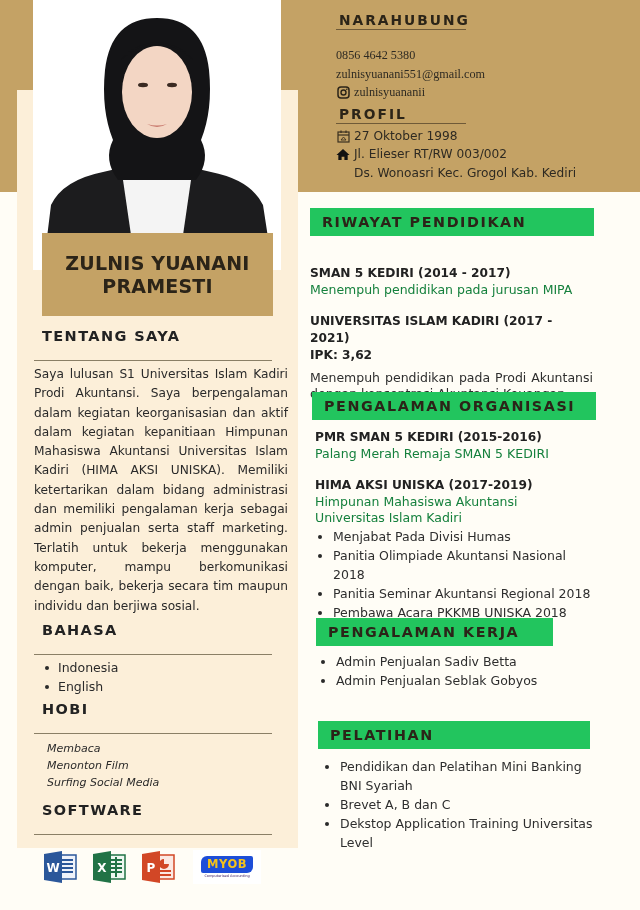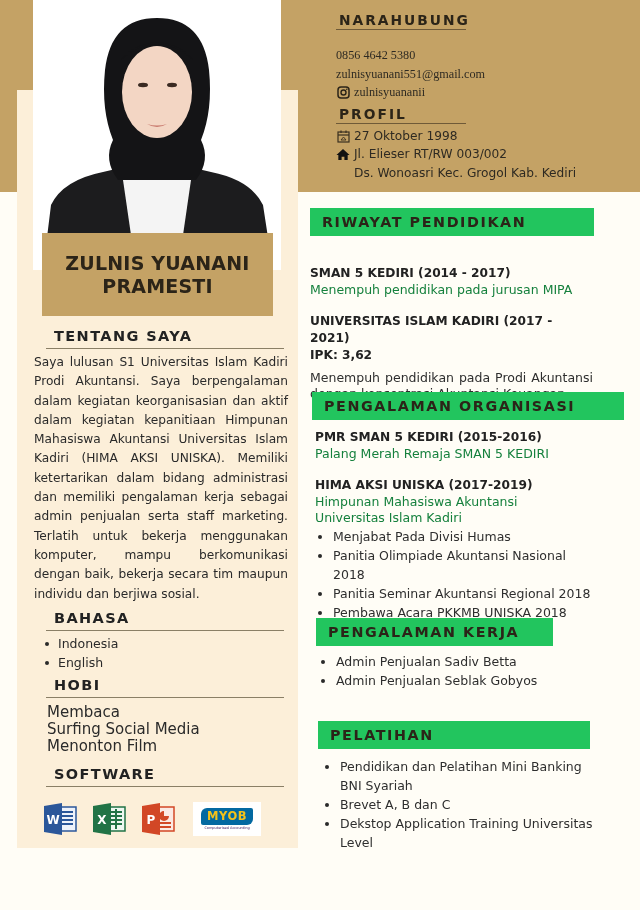--- a/index.html
+++ b/index.html
@@ -30,46 +30,46 @@
     display: flex; flex-direction: column; align-items: center; justify-content: center;
     font-family: "DejaVu Sans", sans-serif; font-weight: bold;
     color: #2b2418; font-size: 19px; line-height: 23px; letter-spacing: 0.2px;
     text-align: center;
   }
   .left-content {
     position: absolute; left: 34px; top: 328px; width: 256px;
   }
   .lh {
     font-weight: bold; font-size: 14.5px; letter-spacing: 1.4px; color: #222;
-    padding-left: 8px; padding-bottom: 4px;
+    padding-left: 8px; padding-bottom: 16px;
     border-bottom: 1.5px solid #8a7f66;
-    width: 238px; margin-left: 12px;
+    width: 238px; margin-left: 0;
   }
   .about {
     font-size: 12.2px; line-height: 19.3px; text-align: justify;
     margin-top: 4px; padding-right: 2px; color: #2a2a2a;
   }
   .ul { list-style: none; margin-top: 3px; }
   .ul li {
     position: relative; padding-left: 24px; font-size: 12.5px; line-height: 19px; color: #2a2a2a;
   }
   .ul li::before {
     content: ""; position: absolute; left: 11px; top: 8px;
     width: 4px; height: 4px; border-radius: 50%; background: #2a2a2a;
   }
   .plain { margin-top: 6px; padding-left: 13px; }
-  .plain div { font-size: 15px; line-height: 17px; }
+  .plain div { font-size: 11px; line-height: 17px; font-style: italic; }
   .sw-row { display: flex; align-items: center; gap: 0; margin-top: 14px; padding-left: 8px; }
   .sw-icon { width: 36px; height: 36px; margin-right: 13px; position: relative; }
   .myob {
     margin-left: 4px; width: 68px; height: 34px; background: #fff;
     display: flex; flex-direction: column; align-items: center; justify-content: center;
   }
   .myob .logo {
-    background: #0369a1; color: #f4c21a; font-weight: bold; font-size: 11.5px;
+    background: #1d4ed8; color: #f4c21a; font-weight: bold; font-size: 11.5px;
     padding: 2px 6px; border-radius: 6px 2px 6px 2px; letter-spacing: 0.5px; line-height: 13px;
   }
   .myob .tag { font-size: 3.5px; color: #3a1a5e; margin-top: 1px; }
 
   
   .contact { position: absolute; left: 336px; top: 12px; width: 310px; }
   .rh {
     font-weight: bold; font-size: 13.8px; letter-spacing: 2px; color: #2b2418;
     padding-left: 3px; width: 130px; border-bottom: 1.5px solid #6f5a38; padding-bottom: 1px;
   }
@@ -130,22 +130,22 @@
 
   <div class="lh" style="margin-top:6px;">BAHASA</div>
   <ul class="ul">
     <li>Indonesia</li>
     <li>English</li>
   </ul>
 
   <div class="lh" style="margin-top:5px;">HOBI</div>
   <div class="plain">
     <div>Membaca</div>
+    <div>Menonton Film</div>
     <div>Surfing Social Media</div>
-    <div>Menonton Film</div>
   </div>
 
   <div class="lh" style="margin-top:11px;">SOFTWARE</div>
   <div class="sw-row">
     <div class="sw-icon">
       <svg width="36" height="36" viewBox="0 0 36 36">
         <rect x="14" y="6" width="20" height="24" fill="#eef2fa" stroke="#2b579a" stroke-width="1.5"></rect>
         <g stroke="#2b579a" stroke-width="2">
             <line x1="20" y1="11" x2="31" y2="11"></line>
             <line x1="20" y1="15" x2="31" y2="15"></line>
@@ -237,21 +237,21 @@
 
 <div class="sec-head" style="left:310px; top:208px; width:284px; height:28px;">RIWAYAT PENDIDIKAN</div>
 <div class="rblock" style="top:225px;margin-top:40px;">
   <div class="bt">SMAN 5 KEDIRI (2014 - 2017)</div>
   <div class="tx">Menempuh pendidikan pada jurusan MIPA</div>
   <div class="bt" style="margin-top:14px;">UNIVERSITAS ISLAM KADIRI (2017 - 2021)</div>
   <div class="bt">IPK: 3,62</div>
   <div class="txj" style="margin-top:6px; width:283px;">Menempuh pendidikan pada Prodi Akuntansi dengan konsentrasi Akuntansi Keuangan</div>
 </div>
 
-<div class="sec-head" style="left:312px; top:392px; width:312px; height:28px;">PENGALAMAN ORGANISASI</div>
+<div class="sec-head" style="left:312px; top:392px; width:284px; height:28px;">PENGALAMAN ORGANISASI</div>
 <div class="rblock" style="left:315px; top:429px;">
   <div class="bt">PMR SMAN 5 KEDIRI (2015-2016)</div>
   <div class="tx">Palang Merah Remaja SMAN 5 KEDIRI</div>
   <div class="bt" style="margin-top:14px;">HIMA AKSI UNISKA (2017-2019)</div>
   <div class="tx">Himpunan Mahasiswa Akuntansi</div>
   <div class="tx">Universitas Islam Kadiri</div>
   <ul class="rul">
     <li>Menjabat Pada Divisi Humas</li>
     <li>Panitia Olimpiade Akuntansi Nasional 2018</li>
     <li>Panitia Seminar Akuntansi Regional 2018</li>

